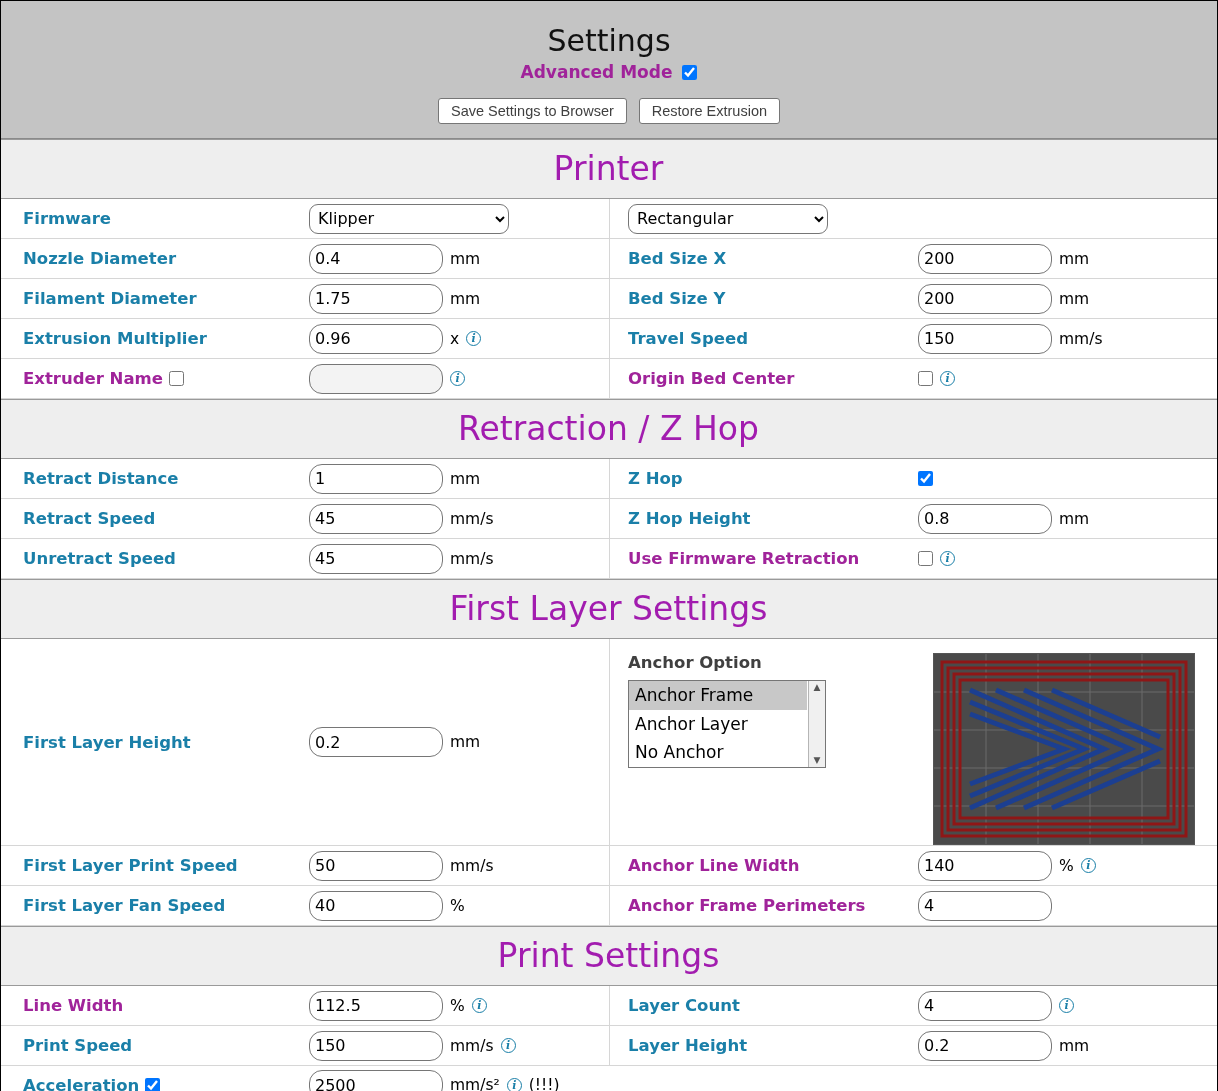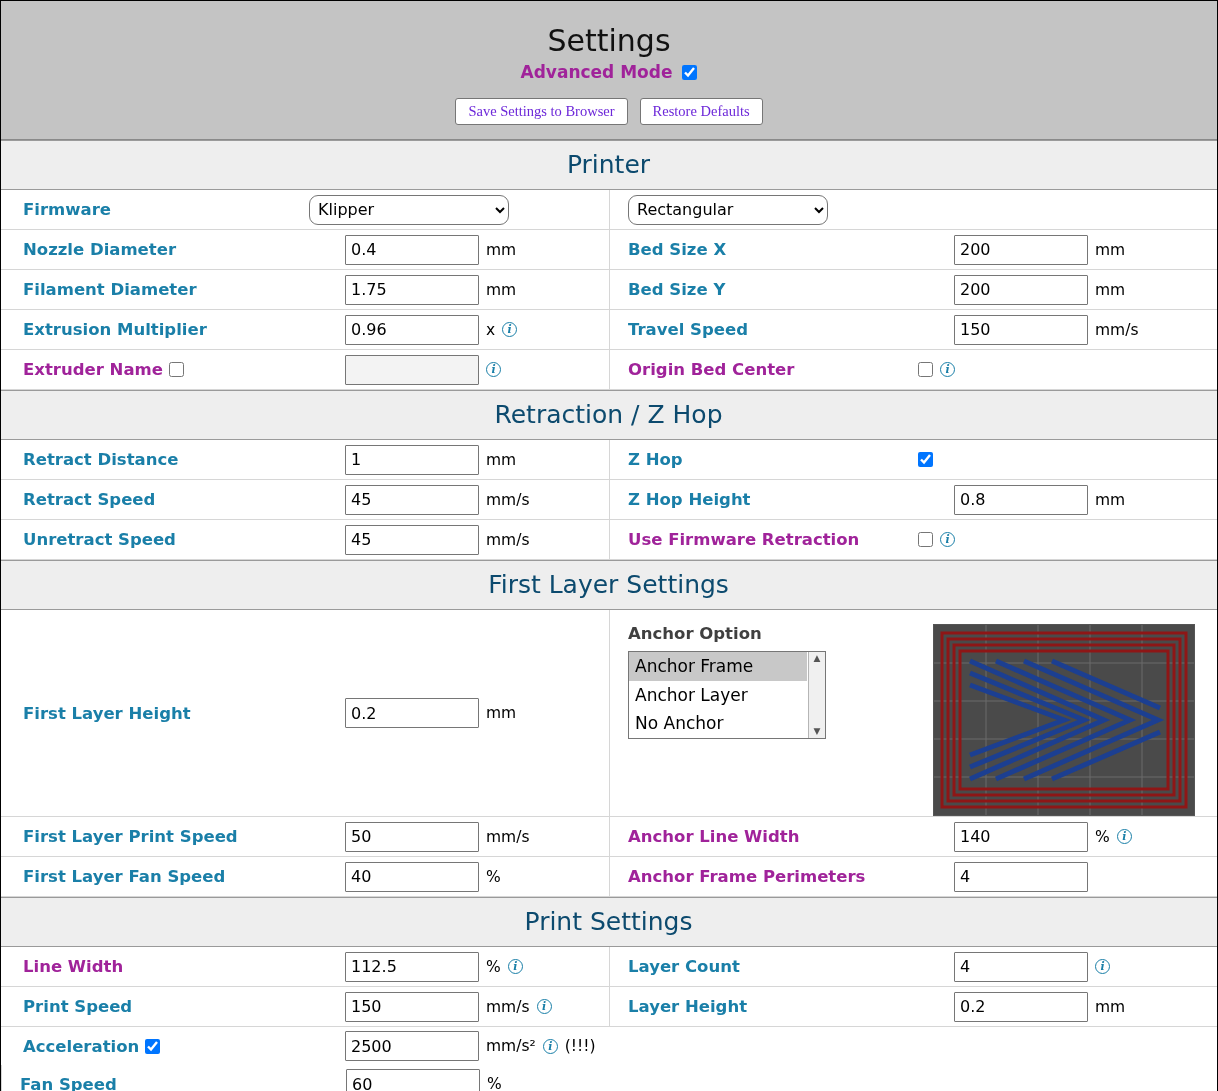--- a/index.html
+++ b/index.html
@@ -39,36 +39,36 @@
     gap: 10px;
     margin-bottom: 16px;
   }
   .adv-row input { margin: 0; }
   .btn-row {
     display: flex;
     justify-content: center;
     gap: 12px;
   }
   .btn {
-    font-family: Liberation Serif, serif;
+    font-family: Liberation Sans, sans-serif;
     font-size: 14.5px;
     padding: 4px 12px;
     background: #ffffff;
     border: 1px solid #767676;
     border-radius: 3px;
-    color: #6d28d9;
+    color: #404040;
     cursor: pointer;
     text-align: center;
   }
   
   .section-head {
     background: #eeeeee;
     text-align: center;
-    font-size: 25px;
-    color: #0c4a6e;
+    font-size: 33px;
+    color: #a21caf;
     padding: 9px 1px 10px 0;
     border-top: 1px solid #9a9a9a;
     border-bottom: 1px solid #9a9a9a;
   }
   
   .row {
     display: flex;
     border-bottom: 1px solid #d6d6d6;
     min-height: 40px;
     align-items: stretch;
@@ -97,26 +97,25 @@
   .ctrl {
     display: flex;
     align-items: center;
     gap: 7px;
   }
   input[type="text"], input.num {
     font-family: "DejaVu Sans", "Liberation Sans", sans-serif;
     font-size: 16px;
     padding: 3px 5px;
     border: 1px solid #767676;
-    border-radius: 1px;
+    border-radius: 13px;
     width: 134px;
     height: 30px;
     background: #fff;
     color: #000;
-    margin-left: 36px;
   }
   input.disabled-field { background: #f3f3f3; }
   select {
     font-family: "DejaVu Sans", "Liberation Sans", sans-serif;
     font-size: 16px;
     padding: 2px 4px;
     height: 30px;
     width: 200px;
     border: 1px solid #767676;
     border-radius: 9px;
@@ -215,21 +214,21 @@
 <div id="page">
 
   <div class="header">
     <h1>Settings</h1>
     <div class="adv-row">
       <span>Advanced Mode</span>
       <input type="checkbox" checked="" style="">
     </div>
     <div class="btn-row">
       <button class="btn">Save Settings to Browser</button>
-      <button class="btn">Restore Defaults</button>
+      <button class="btn">Restore Extrusion</button>
     </div>
   </div>
 
   <div class="section-head">Printer</div>
 
   <div class="row">
     <div class="half">
       <div class="lbl blue">Firmware</div>
       <div class="ctrl">
         <select>

